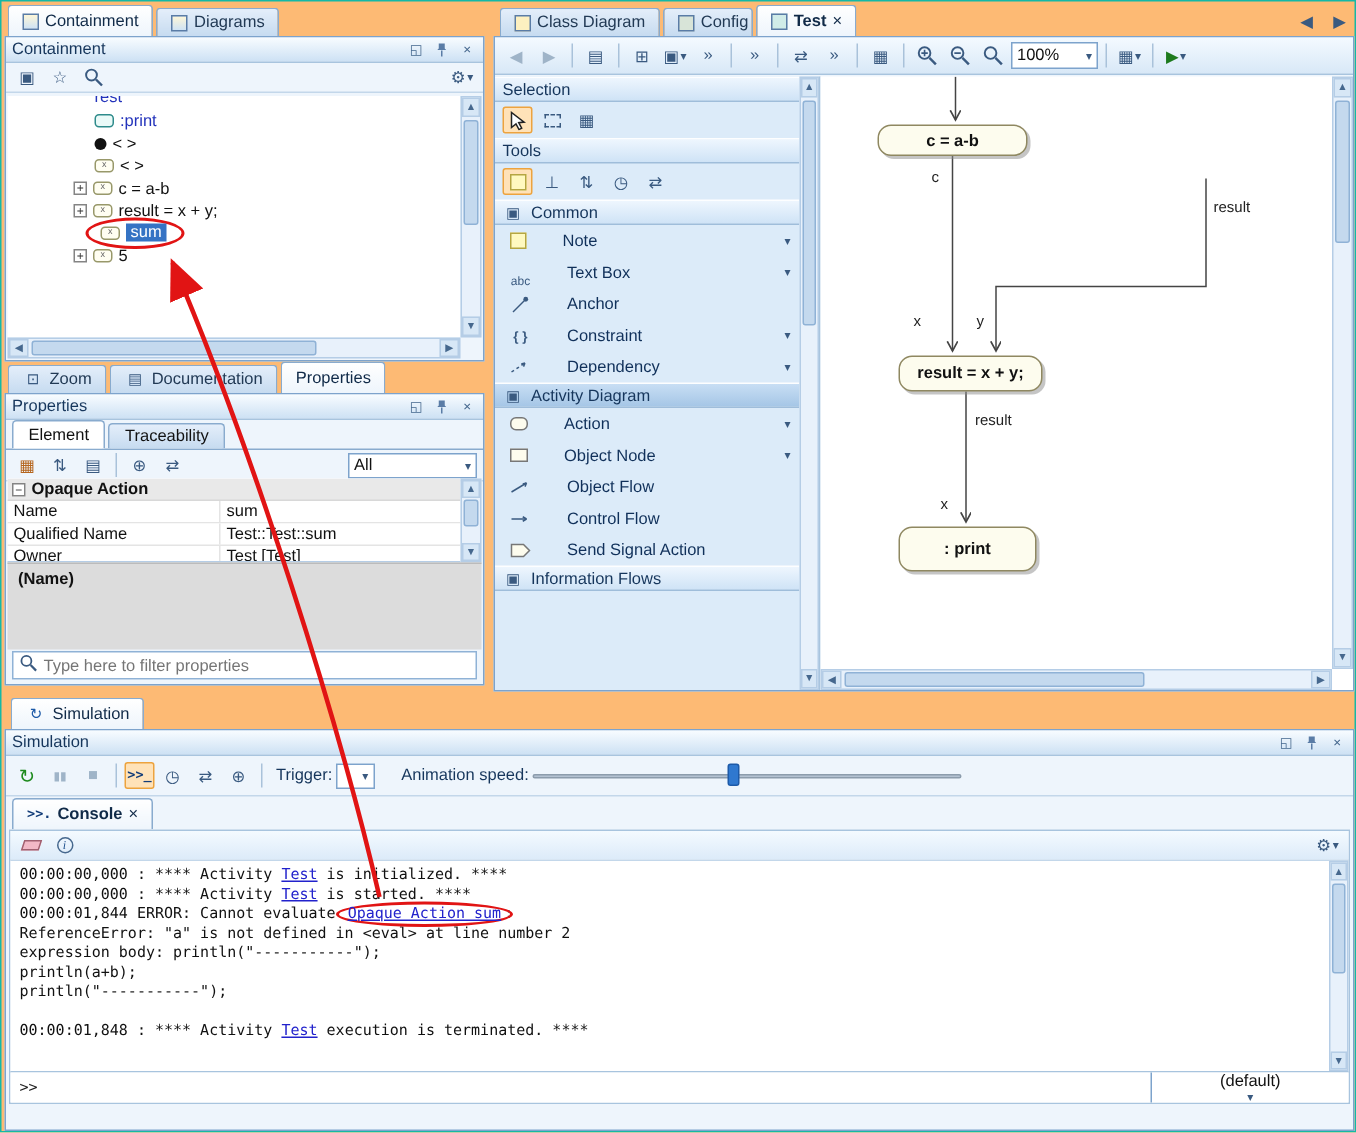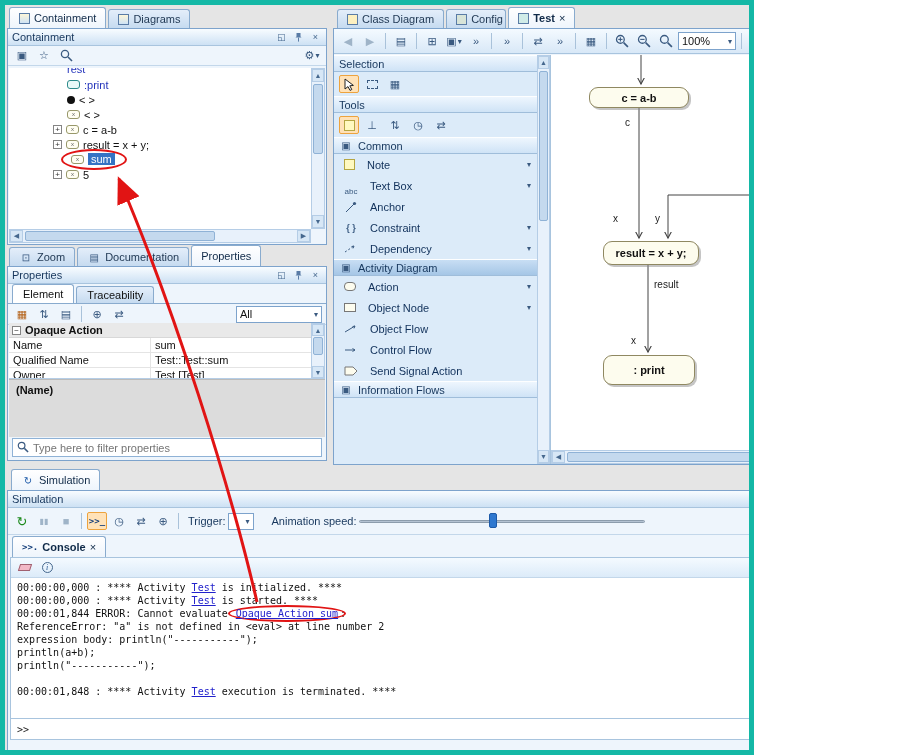--- a/index.html
+++ b/index.html
@@ -1,17 +1,17 @@
 <!DOCTYPE html>
 <html><head>
 <meta charset="utf-8">
 <style>
   *{margin:0;padding:0;box-sizing:border-box;}
   body{width:904px;height:755px;font-family:"Liberation Sans",sans-serif;font-size:11px;color:#111;}
-  #app{position:relative;width:754px;height:755px;background:#e5e5e5;overflow:hidden;border:5px solid #14b8a6;}
+  #app{position:relative;width:904px;height:755px;background:#fdba74;overflow:hidden;border:1px solid #14b8a6;}
   .panel{position:absolute;background:#eef5fc;border:1px solid #7da3cc;}
   .phead{height:17px;background:linear-gradient(#f8fcff,#cde1f4);border-bottom:1px solid #a8c4de;display:flex;align-items:center;padding:0 4px;color:#16365c;}
   .phead .title{flex:1;font-size:11px;}
   .winb{display:flex;gap:4px;align-items:center;}
   .winb span{width:13px;height:12px;display:flex;align-items:center;justify-content:center;font-size:9px;color:#46688e;cursor:pointer;}
   .tabbar{position:absolute;display:flex;align-items:flex-end;gap:2px;}
   .tab{display:flex;align-items:center;gap:4px;height:19px;padding:0 9px;background:linear-gradient(#e4eefa,#c6dbf0);border:1px solid #89abce;border-bottom:none;border-radius:3px 3px 0 0;color:#223a55;cursor:pointer;white-space:nowrap;}
   .tab.on{background:linear-gradient(#ffffff,#eef5fc);height:21px;color:#102a48;}
   .ticn{width:11px;height:11px;flex:none;border:1px solid #5a7ca6;background:linear-gradient(#fdf6d8,#cfe3f5);}
   .toolbar{display:flex;align-items:center;gap:2px;padding:0 4px;}
@@ -37,21 +37,21 @@
   
   .etab{height:17px;padding:0 10px;display:flex;align-items:center;background:linear-gradient(#e4eefa,#c6dbf0);border:1px solid #89abce;border-bottom:none;border-radius:3px 3px 0 0;cursor:pointer;}
   .etab.on{background:#fff;height:19px;}
   .prow{display:flex;height:15px;border-bottom:1px solid #e4e4e4;background:#fff;}
   .pname{width:142px;padding:1px 4px;border-right:1px solid #e4e4e4;overflow:hidden;white-space:nowrap;}
   .pval{flex:1;padding:1px 4px;overflow:hidden;white-space:nowrap;}
   .combo{display:flex;align-items:center;justify-content:space-between;background:#fff;border:1px solid #7da3cc;padding:0 3px;height:17px;cursor:pointer;}
   
   .psec{height:17px;background:linear-gradient(#eef6fe,#cfe3f6);border-top:1px solid #fdfeff;border-bottom:1px solid #9fbdda;display:flex;align-items:center;gap:5px;padding:0 5px;color:#16365c;cursor:pointer;}
   .psec.actv{background:linear-gradient(#c8def4,#a5c6e6);}
-  .pitem{height:21px;display:flex;align-items:center;gap:12px;padding:0 6px 0 10px;color:#10305a;cursor:pointer;}
+  .pitem{height:21px;display:flex;align-items:center;gap:24px;padding:0 6px 0 10px;color:#10305a;cursor:pointer;}
   .pitem .dd{margin-left:auto;}
   .toolrow{display:flex;gap:3px;padding:2px 5px;height:24px;align-items:center;}
   .tico{display:inline-flex;width:14px;height:12px;align-items:center;justify-content:center;font-size:10px;color:#3a5a80;flex:none;}
   .note-ic{width:11px;height:11px;background:#fff9c0;border:1px solid #b5a642;flex:none;}
   .rect-ic{width:12px;height:9px;border:1px solid #777;background:#fdfcee;flex:none;}
   .round-ic{width:12px;height:9px;border:1px solid #777;border-radius:4px;background:#fdfcee;flex:none;}
   
   .node{position:absolute;background:#fdfcee;border:1px solid #8f8861;border-radius:9px;box-shadow:2px 2px 0 rgba(140,140,140,.5);display:flex;align-items:center;justify-content:center;font-weight:bold;font-size:11px;color:#111;cursor:pointer;}
   .elabel{position:absolute;font-size:10px;color:#222;}
   

